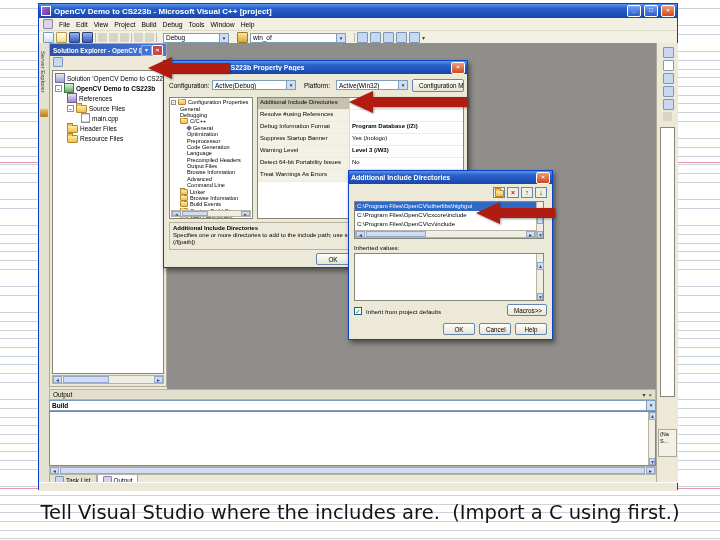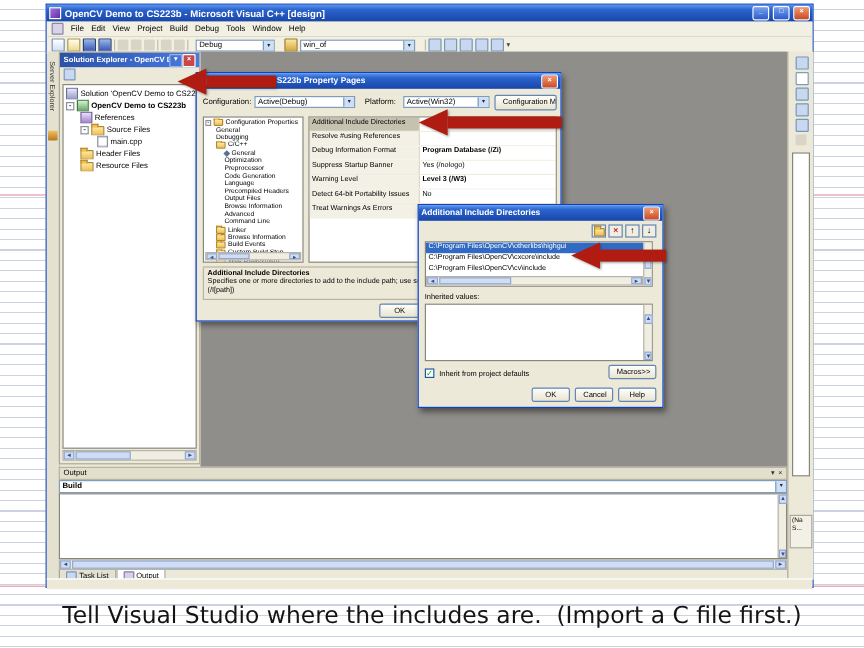--- a/index.html
+++ b/index.html
@@ -84,21 +84,21 @@
 <body>
 
 <div class="slide">
   <div class="pinkline" style="top:162px"></div>
   <div class="pinkline" style="top:488px"></div>
 
   <div class="vs">
 
     <div class="tbar">
       <span class="appico"></span>
-      <span style="flex:1;overflow:hidden">OpenCV Demo to CS223b - Microsoft Visual C++ [design]</span>
+      <span style="flex:1;overflow:hidden">OpenCV Demo to CS223b - Microsoft Visual C++ [project]</span>
       <span class="winbtn">_</span>
       <span class="winbtn">□</span>
       <span class="winbtn close">×</span>
     </div>
 
     <div class="menubar">
       <span class="tbico" style="width:8px;height:8px;background:#d8d4e8;border:1px solid #8a86a8"></span>
       <span>File</span>
       <span>Edit</span>
       <span>View</span>
@@ -429,14 +429,14 @@
   </div>
   <div class="red-arrow" style="left:349px;top:90px;width:119px;height:23px">
     <div class="ah"></div>
       <div class="at"></div>
   </div>
   <div class="red-arrow" style="left:476px;top:201px;width:79px;height:23px">
     <div class="ah"></div>
       <div class="at"></div>
   </div>
 
-  <div class="caption">Tell Visual Studio where the includes are.  (Import a C file first.)</div>
+  <div class="caption">Tell Visual Studio where the includes are.  (Import a C using first.)</div>
 </div>
 
 </body></html>

